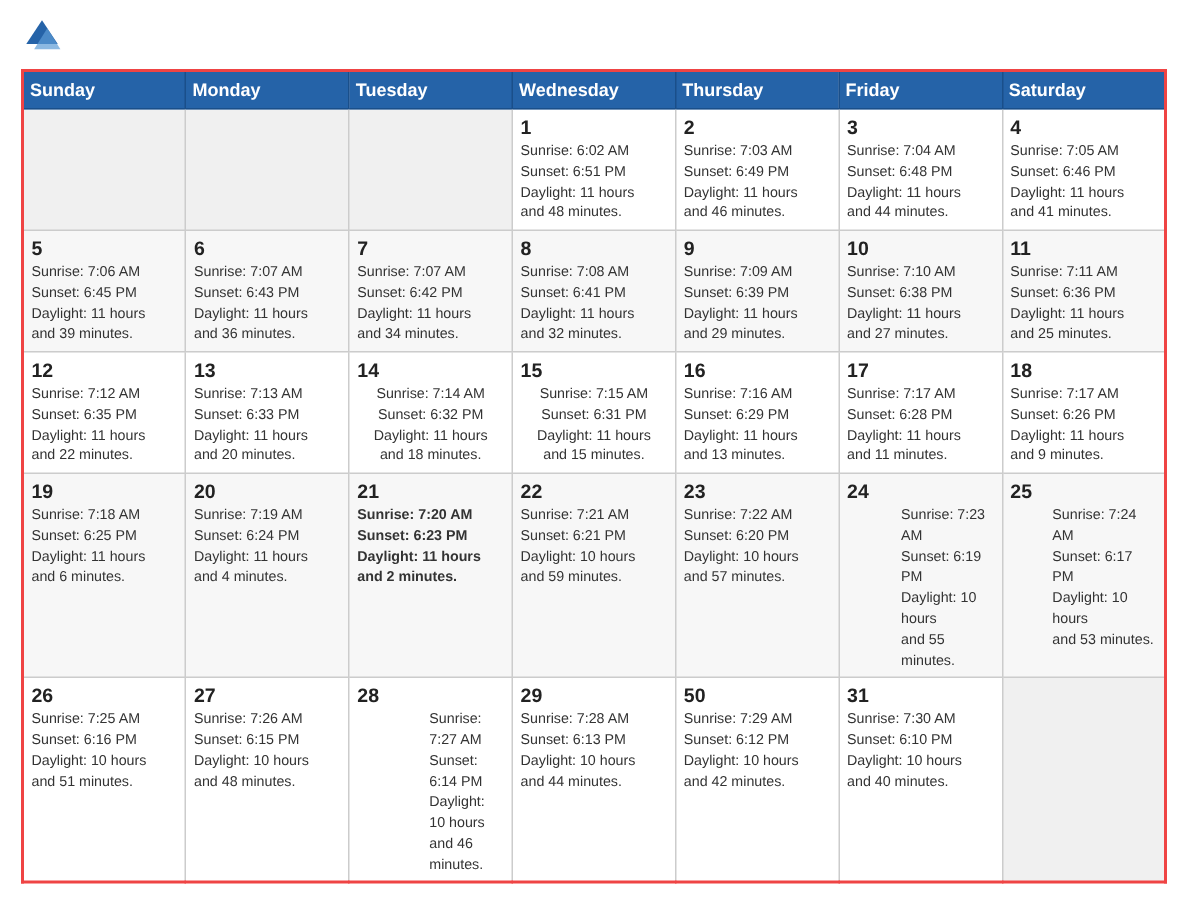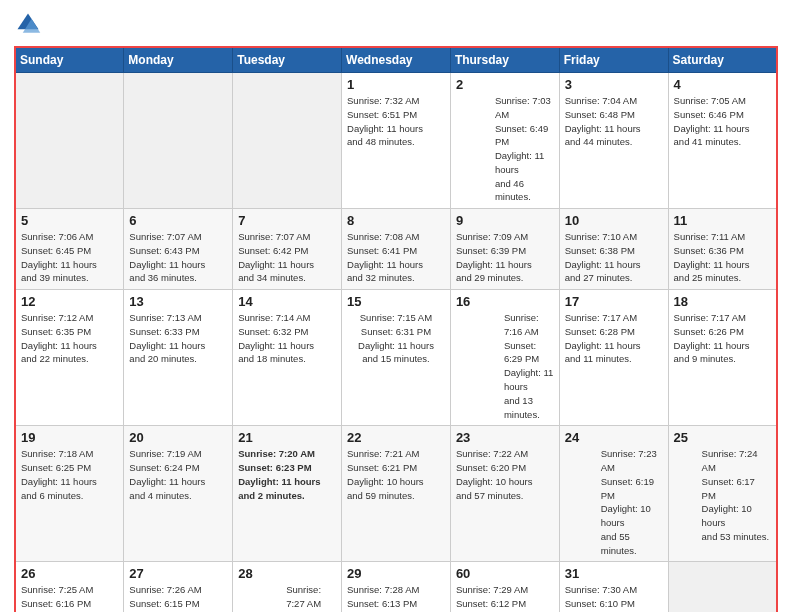--- a/index.html
+++ b/index.html
@@ -130,28 +130,28 @@
           <th>Saturday</th>
         </tr>
     </thead>
     <tbody id="calendar-body">
     <tr>
           <td class="empty-cell"></td>
           <td class="empty-cell"></td>
           <td class="empty-cell"></td>
           <td>
             <span class="day-number">1</span>
-            <div class="day-info" style="white-space: pre-line;">Sunrise: 7:32 AM
+            <div class="day-info" style="white-space: pre-line;">Sunrise: 6:02 AM
 Sunset: 6:51 PM
 Daylight: 11 hours
 and 48 minutes.</div>
           </td>
           <td>
             <span class="day-number">2</span>
-            <div class="day-info" style="white-space: pre-line; margin-left: 39px;">Sunrise: 7:03 AM
+            <div class="day-info" style="white-space: pre-line;">Sunrise: 7:03 AM
 Sunset: 6:49 PM
 Daylight: 11 hours
 and 46 minutes.</div>
           </td>
           <td>
             <span class="day-number">3</span>
             <div class="day-info" style="white-space: pre-line;">Sunrise: 7:04 AM
 Sunset: 6:48 PM
 Daylight: 11 hours
 and 44 minutes.</div>
@@ -225,35 +225,35 @@
           </td>
           <td>
             <span class="day-number">13</span>
             <div class="day-info" style="white-space: pre-line;">Sunrise: 7:13 AM
 Sunset: 6:33 PM
 Daylight: 11 hours
 and 20 minutes.</div>
           </td>
           <td>
             <span class="day-number">14</span>
-            <div class="day-info" style="white-space: pre-line;">Sunrise: 7:14 AM
+            <div class="day-info" style="white-space: pre-line; text-align: center;">Sunrise: 7:14 AM
 Sunset: 6:32 PM
 Daylight: 11 hours
 and 18 minutes.</div>
           </td>
           <td>
             <span class="day-number">15</span>
             <div class="day-info" style="white-space: pre-line; text-align: center;">Sunrise: 7:15 AM
 Sunset: 6:31 PM
 Daylight: 11 hours
 and 15 minutes.</div>
           </td>
           <td>
             <span class="day-number">16</span>
-            <div class="day-info" style="white-space: pre-line; margin-left: 48px;">Sunrise: 7:16 AM
+            <div class="day-info" style="white-space: pre-line;">Sunrise: 7:16 AM
 Sunset: 6:29 PM
 Daylight: 11 hours
 and 13 minutes.</div>
           </td>
           <td>
             <span class="day-number">17</span>
             <div class="day-info" style="white-space: pre-line;">Sunrise: 7:17 AM
 Sunset: 6:28 PM
 Daylight: 11 hours
 and 11 minutes.</div>
@@ -340,21 +340,21 @@
 and 46 minutes.</div>
           </td>
           <td>
             <span class="day-number">29</span>
             <div class="day-info" style="white-space: pre-line;">Sunrise: 7:28 AM
 Sunset: 6:13 PM
 Daylight: 10 hours
 and 44 minutes.</div>
           </td>
           <td>
-            <span class="day-number">60</span>
+            <span class="day-number">50</span>
             <div class="day-info" style="white-space: pre-line;">Sunrise: 7:29 AM
 Sunset: 6:12 PM
 Daylight: 10 hours
 and 42 minutes.</div>
           </td>
           <td>
             <span class="day-number">31</span>
             <div class="day-info" style="white-space: pre-line;">Sunrise: 7:30 AM
 Sunset: 6:10 PM
 Daylight: 10 hours

